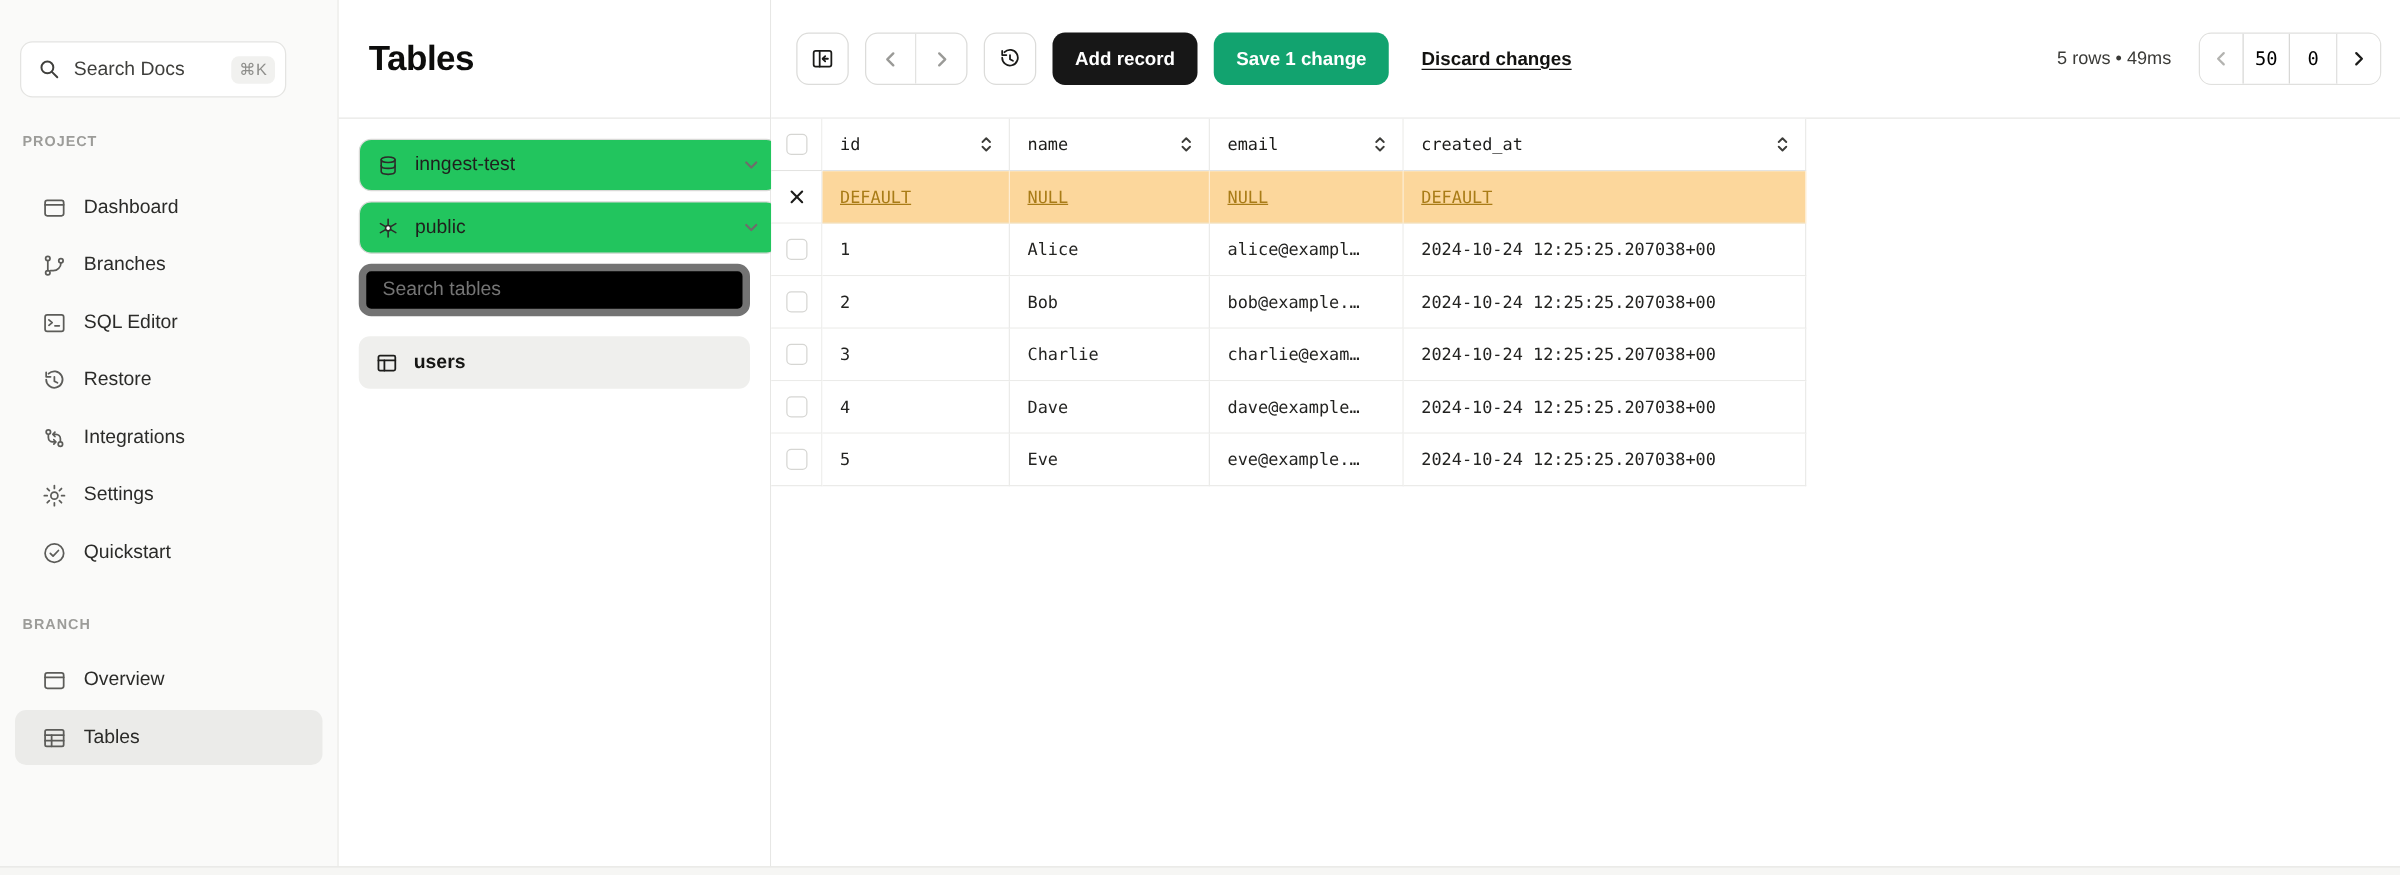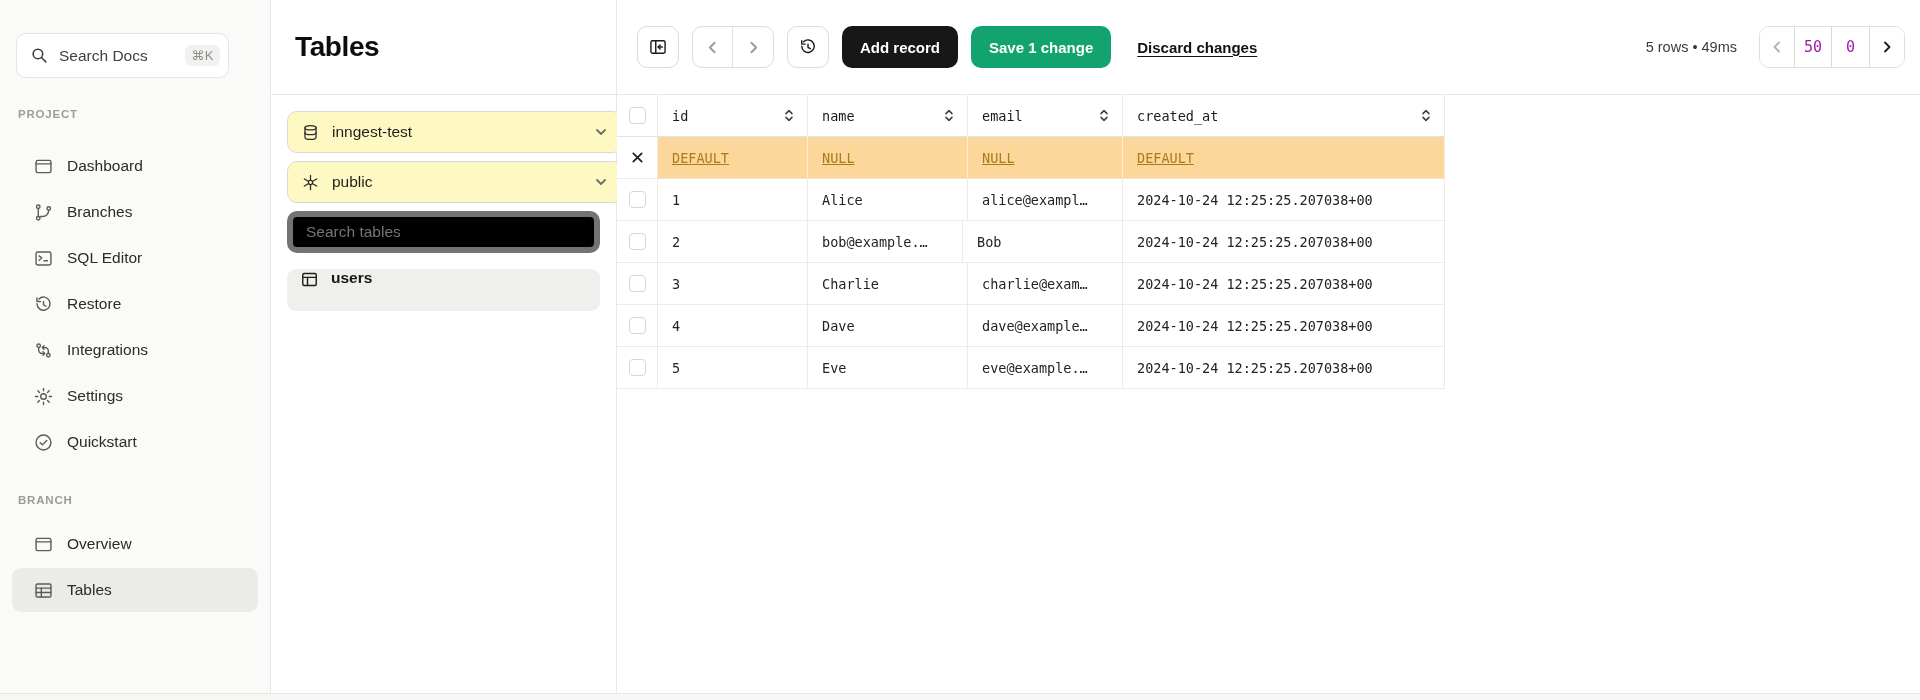--- a/index.html
+++ b/index.html
@@ -24,29 +24,29 @@
   .nav-item .nav-label { margin-left:13px; font-size:15.5px; color:#28282
 
 6; }
   .nav-item .nav-label { color:#2b2b29; }
 
   
   .panel { width:346px; height:100%; background:#fff; border-right:1px solid #e7e7e5; flex:0 0 auto; }
   .panel-header { height:95px; border-bottom:1px solid #e7e7e5; display:flex; align-items:center; padding-left:24px; }
   .panel-title { font-size:28px; font-weight:700; letter-spacing:-.4px; color:#0d0d0c; }
   .panel-body { padding:16px; }
-  .select { width:336px; height:42px; border:1px solid #d9d9d7; border-radius:10px; background:#fef9c3;
+  .select { width:336px; height:42px; border:1px solid #d9d9d7; border-radius:10px; background:#22c55e;
     display:flex; align-items:center; padding:0 13px; margin-bottom:8px; cursor:pointer; }
   .select .sel-icon { width:20px; height:20px; color:#2c2c2a; display:flex; align-items:center; }
   .select .sel-label { margin-left:11px; font-size:15.5px; color:#1f1f1d; }
   .select .chev { margin-left:auto; color:#6e6e6b; display:flex; }
   .tbl-search { width:313px; height:42px; border:6px solid #737373; border-radius:10px; background:#000000;
     display:flex; align-items:center; padding:0 13px; margin-bottom:16px; font-size:15.5px; color:#73736f;
     font-family:inherit; outline:none; }
-  .table-item { width:313px; height:42px; background:#efefed; border-radius:9px; display:flex; 
+  .table-item { width:313px; height:42px; background:#efefed; border-radius:9px; display:flex; align-items:center;
     padding:0 13px; cursor:pointer; }
   .table-item .ti-icon { width:20px; height:20px; color:#1d1d1b; display:flex; align-items:center; }
   .table-item .ti-label { margin-left:11px; font-size:15.5px; font-weight:700; color:#161614; }
 
   
   .main { flex:1 1 auto; height:100%; background:#fff; display:flex; flex-direction:column; }
   .main-header { height:95px; border-bottom:1px solid #e7e7e5; display:flex; align-items:center;
     padding:0 15px 0 20px; flex:0 0 auto; }
   .tb-left { display:flex; align-items:center; gap:13px; }
   .icon-btn { width:42px; height:42px; border:1px solid #dcdcda; border-radius:10px; background:#fff;
@@ -60,21 +60,21 @@
   .btn-green { background:#12a36f; color:#fff; }
   .link-discard { margin-left:13px; font-size:15px; font-weight:600; color:#121210; text-decoration:underline;
     text-underline-offset:3px; cursor:pointer; background:none; border:none; font-family:inherit; }
   .tb-right { margin-left:auto; display:flex; align-items:center; gap:22px; }
   .stats { font-size:14.5px; color:#3a3a37; }
   .pager { height:42px; border:1px solid #e0e0de; border-radius:10px; display:flex; align-items:stretch; overflow:hidden; background:#fff; }
   .pager > * { display:flex; align-items:center; justify-content:center; }
   .pg-chev { width:34px; cursor:pointer; color:#1c1c1a; background:#fff; border:none; }
   .pg-chev.disabled { color:#b3b3b0; }
   .pg-num { min-width:38px; padding:0 8px; font-family:"DejaVu Sans Mono","Liberation Mono",monospace;
-    font-size:15px; color:#a21caf; border-left:1px solid #d8d8d6; border-right:1px solid #d8d8d6; cursor:text; }
+    font-size:15px; color:#000000; border-left:1px solid #d8d8d6; border-right:1px solid #d8d8d6; cursor:text; }
   .pg-num.second { border-left:none; border-right:1px solid #d8d8d6; }
 
   
   .grid { font-family:"DejaVu Sans Mono","Liberation Mono",monospace; font-size:13.5px; color:#232321; }
   .grow { display:flex; height:42px; }
   .cell { border-right:1px solid #ebebe9; border-bottom:1px solid #ebebe9; display:flex; align-items:center;
     padding-left:14px; overflow:hidden; white-space:nowrap; background:#fff; }
   .c0 { width:41px; padding-left:0; justify-content:center; }
   .c1 { width:150px; } .c2 { width:160px; } .c3 { width:155px; } .c4 { width:322px; }
   .hdr .cell { color:#1b1b19; border-bottom:1px solid #e3e3e1; }
@@ -375,22 +375,22 @@
         <div class="cell c1">1</div>
         <div class="cell c2">Alice</div>
         <div class="cell c3">alice@exampl…</div>
         <div class="cell c4">2024-10-24 12:25:25.207038+00</div>
       </div>
       <div class="grow">
         <div class="cell c0">
             <span class="cbx"></span>
           </div>
         <div class="cell c1">2</div>
+        <div class="cell c2">Bob</div>
         <div class="cell c3">bob@example.…</div>
-        <div class="cell c2">Bob</div>
         <div class="cell c4">2024-10-24 12:25:25.207038+00</div>
       </div>
       <div class="grow">
         <div class="cell c0">
             <span class="cbx"></span>
           </div>
         <div class="cell c1">3</div>
         <div class="cell c2">Charlie</div>
         <div class="cell c3">charlie@exam…</div>
         <div class="cell c4">2024-10-24 12:25:25.207038+00</div>

